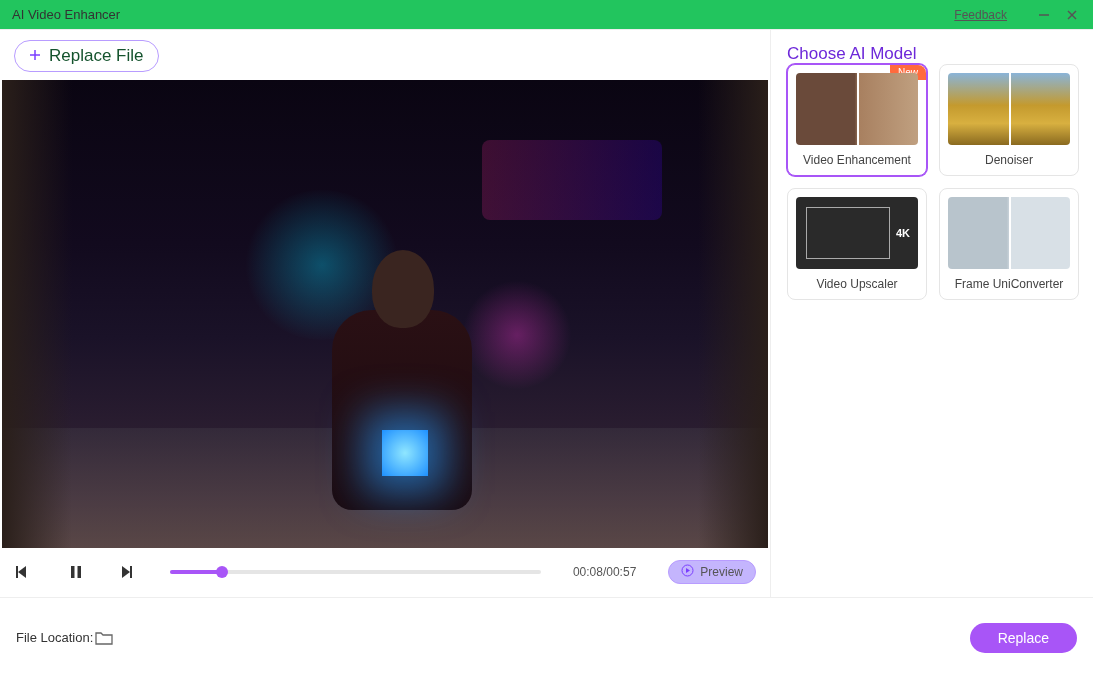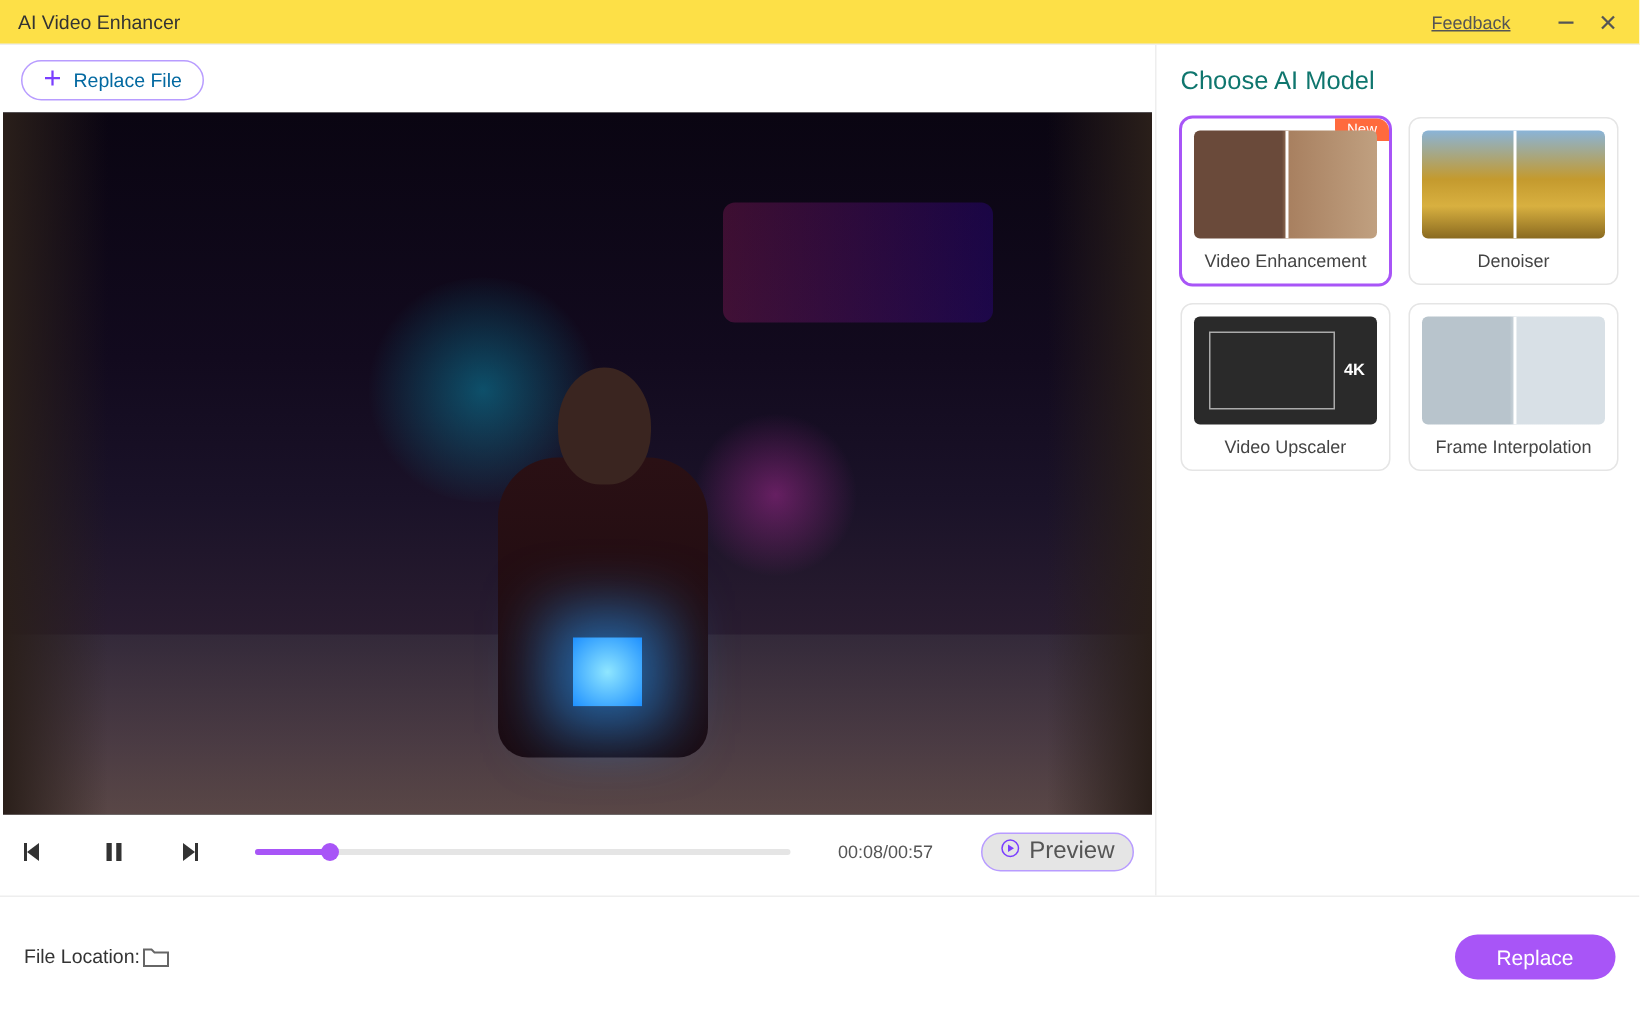--- a/index.html
+++ b/index.html
@@ -1,27 +1,27 @@
 <!DOCTYPE html>
 <html><head>
 <meta charset="utf-8">
 <style>
 * { box-sizing: border-box; margin: 0; padding: 0; }
 body { font-family: -apple-system, BlinkMacSystemFont, "Segoe UI", Arial, sans-serif; font-size: 13px; color: #333; background: #fff; width: 1093px; height: 677px; overflow: hidden; }
 
-.titlebar { height: 30px; background: #fde047; display: flex; align-items: center; padding: 0 12px; border-bottom: 1px solid #eee; }
+.titlebar { height: 30px; background: #22c55e; display: flex; align-items: center; padding: 0 12px; border-bottom: 1px solid #eee; }
 .titlebar .title { font-size: 13px; color: #333; }
 .titlebar .spacer { flex: 1; }
 .titlebar .feedback { font-size: 12px; color: #555; text-decoration: underline; margin-right: 18px; cursor: pointer; }
 .titlebar .wc { width: 18px; height: 18px; display: flex; align-items: center; justify-content: center; margin-left: 10px; cursor: pointer; color: #555; }
 
 .main { display: flex; height: 567px; }
 .left { width: 770px; display: flex; flex-direction: column; }
 .toolbar { padding: 10px 14px 8px; }
-.replace-btn { display: inline-flex; align-items: center; gap: 8px; border: 1px solid #b89cff; color: #0369a1; background: #fff; border-radius: 16px; padding: 5px 14px; font-size: 13px; cursor: pointer; }
+.replace-btn { display: inline-flex; align-items: center; gap: 8px; border: 1px solid #b89cff; color: #14532d; background: #fff; border-radius: 16px; padding: 5px 14px; font-size: 17px; cursor: pointer; }
 
 .video { position: relative; width: 766px; height: 468px; margin: 0 2px; background: #000; overflow: hidden; }
 .video .scene { position: absolute; inset: 0; }
 .video .bg { position: absolute; inset: 0; background: radial-gradient(circle at 52% 62%, rgba(30,120,255,0.85) 0%, rgba(30,120,255,0.4) 6%, rgba(10,10,20,0) 13%), linear-gradient(180deg, #0a0512 0%, #120a1e 35%, #1a1228 55%, #2a1d30 75%, #3a2a30 100%); }
 .video .glow1 { position:absolute; left:240px; top:110px; width:160px; height:150px; background: radial-gradient(circle,#00d8ff55,#00000000 70%); border-radius:50%; }
 .video .glow2 { position:absolute; left:460px; top:200px; width:110px; height:110px; background: radial-gradient(circle,#ff3ad655,#00000000 70%); border-radius:50%; }
 .video .glow3 { position:absolute; left:480px; top:60px; width:180px; height:80px; background: linear-gradient(90deg,#ff2d9c33,#4d00ff33); border-radius:8px; }
 .video .pillarL { position:absolute; left:0; top:0; width:70px; height:100%; background: linear-gradient(90deg,#2a1f1a,#00000000); }
 .video .pillarR { position:absolute; right:0; top:0; width:70px; height:100%; background: linear-gradient(270deg,#2a1f1a,#00000000); }
 .video .person { position:absolute; left:300px; top:170px; width:200px; height:300px; }
@@ -30,24 +30,24 @@
 .video .cube { position:absolute; left:80px; top:180px; width:46px; height:46px; background: radial-gradient(circle,#8fe6ff,#1e90ff); box-shadow:0 0 40px 18px #2a9cff99; }
 .video .floor { position:absolute; left:0; bottom:0; width:100%; height:120px; background: linear-gradient(180deg,#3a3240 0%,#5a4a50 60%,#6e5a55 100%); opacity:0.6; }
 
 .controls { display: flex; align-items: center; gap: 32px; padding: 12px 14px; }
 .cbtn { width: 20px; height: 20px; display: flex; align-items: center; justify-content: center; cursor: pointer; color: #333; }
 .progress { flex: 1; position: relative; height: 16px; display: flex; align-items: center; }
 .track { width: 100%; height: 4px; background: #e5e5e5; border-radius: 2px; position: relative; }
 .fill { position: absolute; left: 0; top: 0; height: 4px; background: #a855f7; border-radius: 2px; width: 14%; }
 .thumb { position: absolute; left: 14%; top: 50%; width: 12px; height: 12px; background: #a855f7; border-radius: 50%; transform: translate(-50%,-50%); }
 .time { font-size: 12px; color: #555; white-space: nowrap; }
-.preview-btn { display: inline-flex; align-items: center; gap: 6px; border: 1px solid #b89cff; color: #555; background: #e5e5e5; border-radius: 14px; padding: 3px 12px; font-size: 16px; cursor: pointer; }
+.preview-btn { display: inline-flex; align-items: center; gap: 6px; border: 1px solid #b89cff; color: #555; background: #c4b5fd; border-radius: 14px; padding: 3px 12px; font-size: 12px; cursor: pointer; }
 
 .right { flex: 1; padding: 14px 16px; border-left: 1px solid #eee; }
-.right h2 { font-size: 17px; font-weight: 500; color: #0f766e; margin-bottom: 14px; }
+.right h2 { font-size: 17px; font-weight: 500; color: #6d28d9; }
 .models { display: grid; grid-template-columns: 1fr 1fr; gap: 12px; }
 .model { border: 1px solid #e5e5e5; border-radius: 8px; padding: 8px; display: flex; flex-direction: column; align-items: center; cursor: pointer; position: relative; background: #fff; }
 .model.selected { border-color: #a855f7; box-shadow: 0 0 0 1px #a855f7; }
 .model .thumbimg { width: 122px; height: 72px; border-radius: 4px; position: relative; overflow: hidden; }
 .model .label { font-size: 12px; color: #444; margin-top: 8px; text-align: center; }
 .model .badge { position: absolute; top: 0; right: 0; background: #ff6a3d; color: #fff; font-size: 10px; padding: 2px 8px; border-radius: 0 8px 0 8px; }
 
 .thm1 { background: linear-gradient(90deg,#6a4a3a 0%,#6a4a3a 48%,#a88060 52%,#c0a080 100%); position:relative; }
 .thm1::after { content:""; position:absolute; left:50%; top:0; width:2px; height:100%; background:#fff; }
 .thm2 { background: linear-gradient(180deg,#8ab4d8 0%,#c49a2e 45%,#d8b040 70%,#8a6a20 100%); position:relative; }
@@ -161,21 +161,21 @@
       <div class="model">
         <div class="thumbimg thm2"></div>
         <div class="label">Denoiser</div>
       </div>
       <div class="model">
         <div class="thumbimg thm3"></div>
         <div class="label">Video Upscaler</div>
       </div>
       <div class="model">
         <div class="thumbimg thm4"></div>
-        <div class="label">Frame Interpolation</div>
+        <div class="label">Frame UniConverter</div>
       </div>
     </div>
   </div>
 </div>
 
 <div class="footer">
   <span class="lbl">File Location:</span>
   <span class="folder-btn">
     <svg width="18" height="16" viewBox="0 0 18 16">
         <path d="M1 3 h5 l2 2 h9 v9 H1 Z" fill="none" stroke="#666" stroke-width="1.3"></path>

